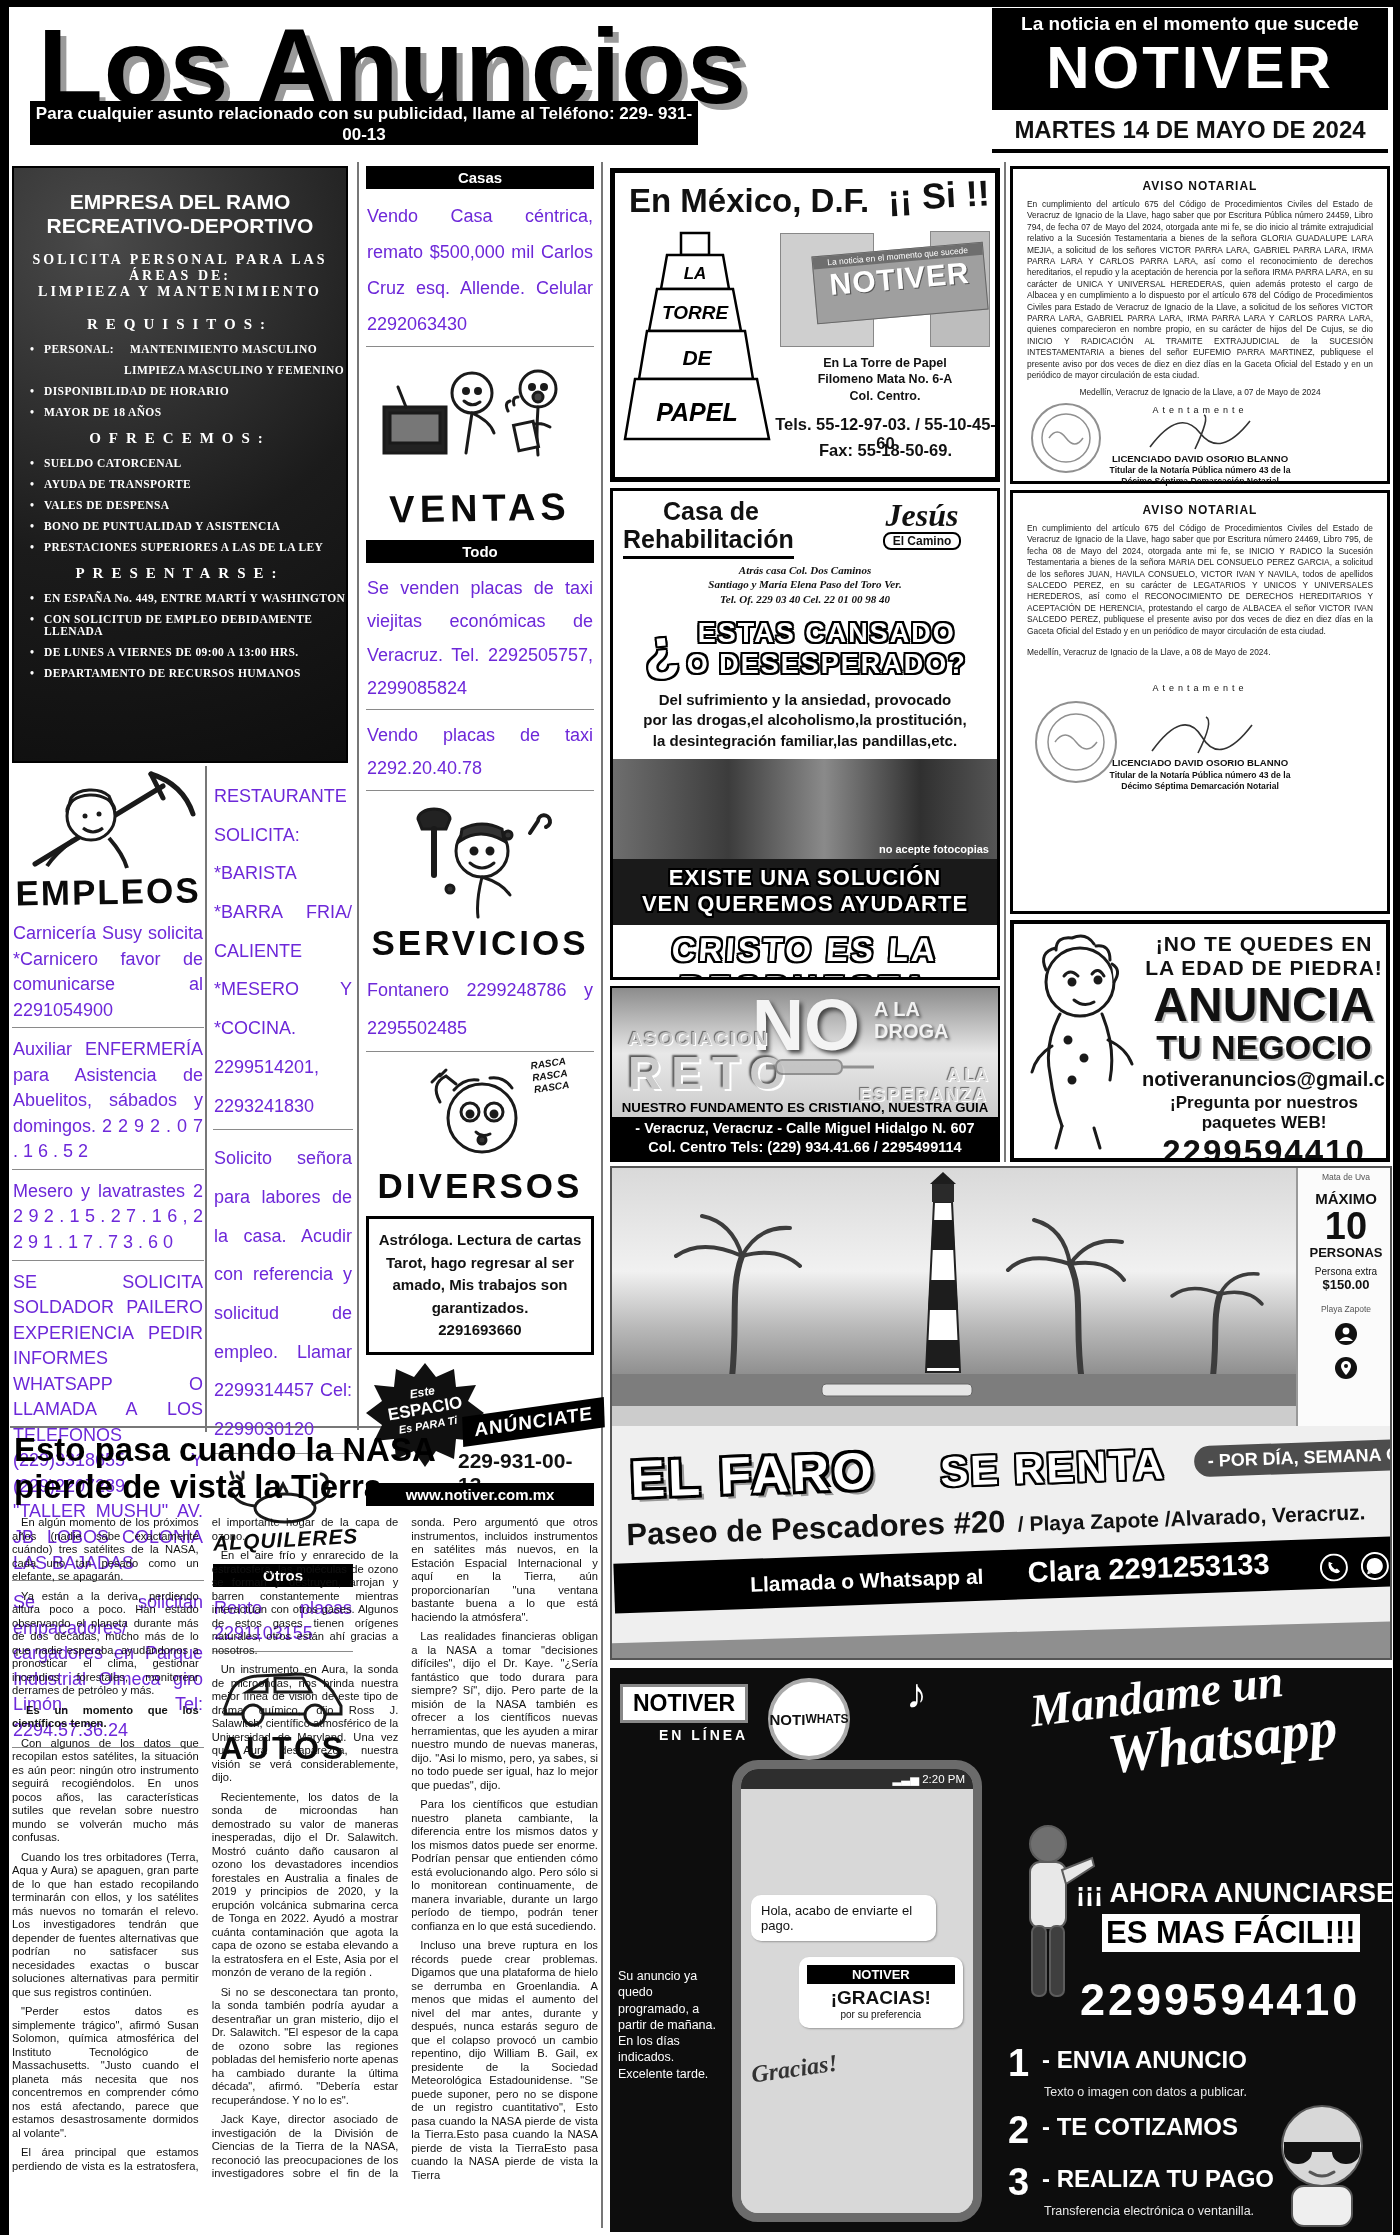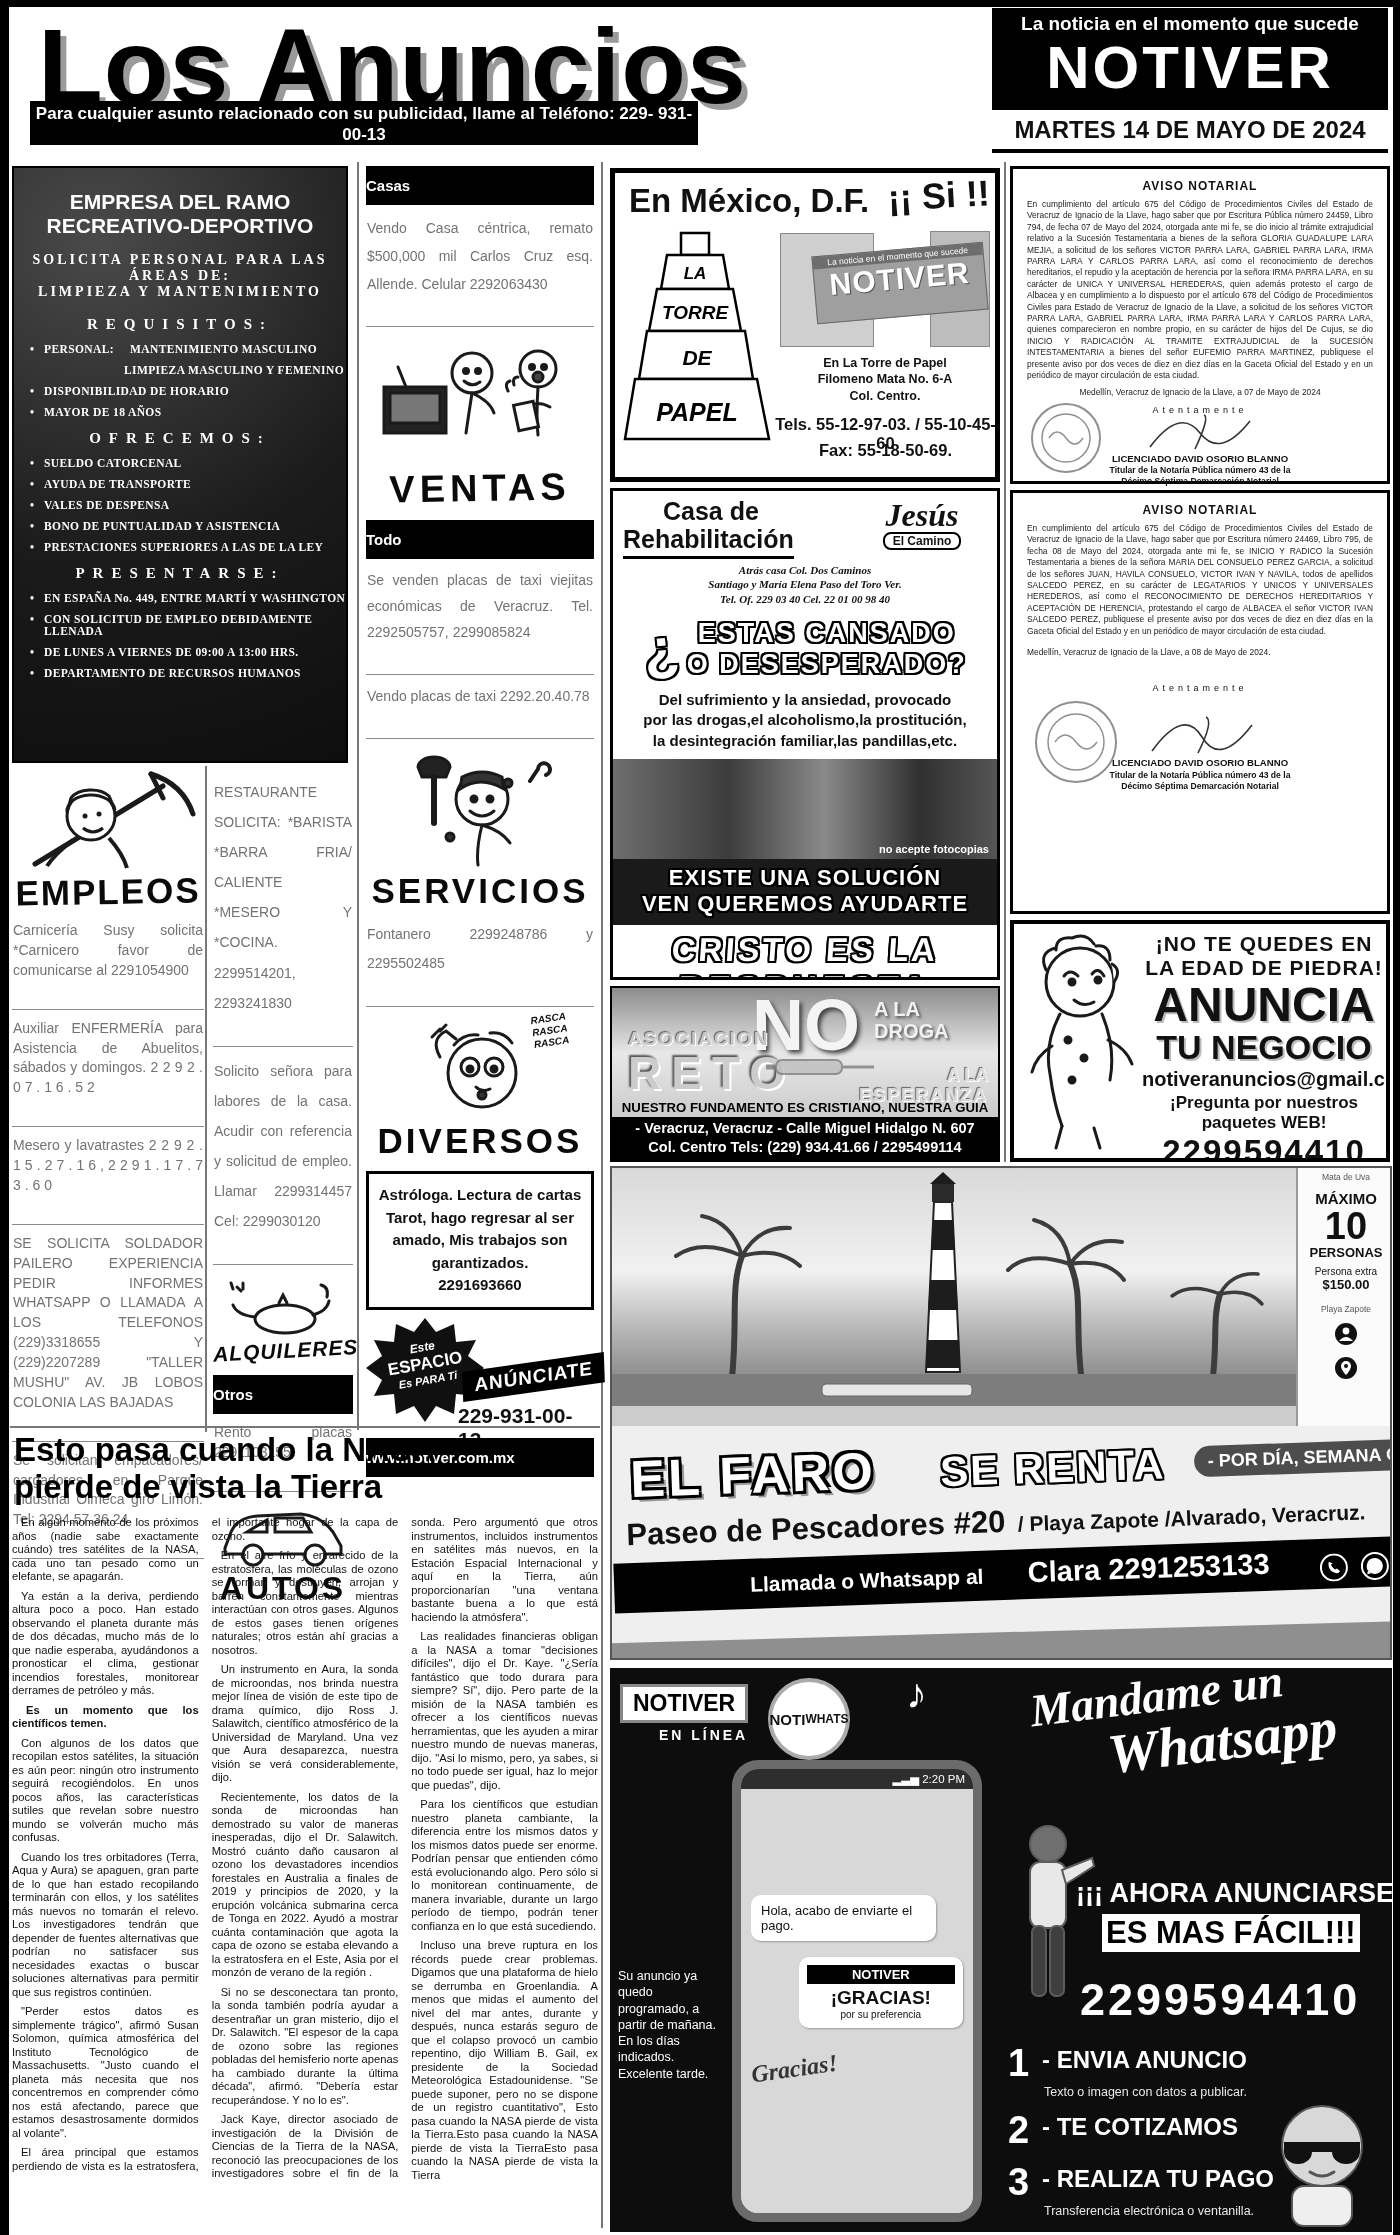--- a/index.html
+++ b/index.html
@@ -1,22 +1,22 @@
 <!DOCTYPE html>
 <html><head>
 <meta charset="utf-8">
 <style>
   html,body{margin:0;padding:0}
   body{width:1400px;height:2235px;position:relative;background:#fff;
        font-family:"Liberation Sans",sans-serif;color:#111;overflow:hidden}
   .abs{position:absolute}
   .edge{background:#000}
-  .bar{background:#000;color:#fff;text-align:left;font-weight:bold;font-size:15px;padding:11px 0}
-  .ad-item{font-size:14px;line-height:1.42;text-align:justify;border-bottom:1.5px solid #8a8a8a;
-           padding:9px 1px 28px;color:#737373}
+  .bar{background:#000;color:#fff;text-align:center;font-weight:bold;font-size:15px;padding:3px 0}
+  .ad-item{font-size:18px;line-height:1.42;text-align:justify;border-bottom:1.5px solid #8a8a8a;
+           padding:9px 1px 4px;color:#6d28d9}
   .tall{line-height:2.15}
   .wordmark{font-weight:900;color:#0a0a0a;text-align:center;letter-spacing:1px}
   .outline-w{color:#fff;text-shadow:-2px -2px 0 #000,2px -2px 0 #000,-2px 2px 0 #000,2px 2px 0 #000,
              0 -2px 0 #000,0 2px 0 #000,-2px 0 0 #000,2px 0 0 #000}
   .serif{font-family:"Liberation Serif",serif}
   .divider{background:#777}
   .emp-head{color:#fff;text-align:center;font-weight:bold}
   .emp-bullets{color:#fff;font-family:"Liberation Serif",serif;font-weight:bold}
   .emp-bullets .row{display:flex;margin:0 0 9px 16px;font-size:11.5px;letter-spacing:.4px}
   .emp-bullets .dot{width:14px;flex:none}

